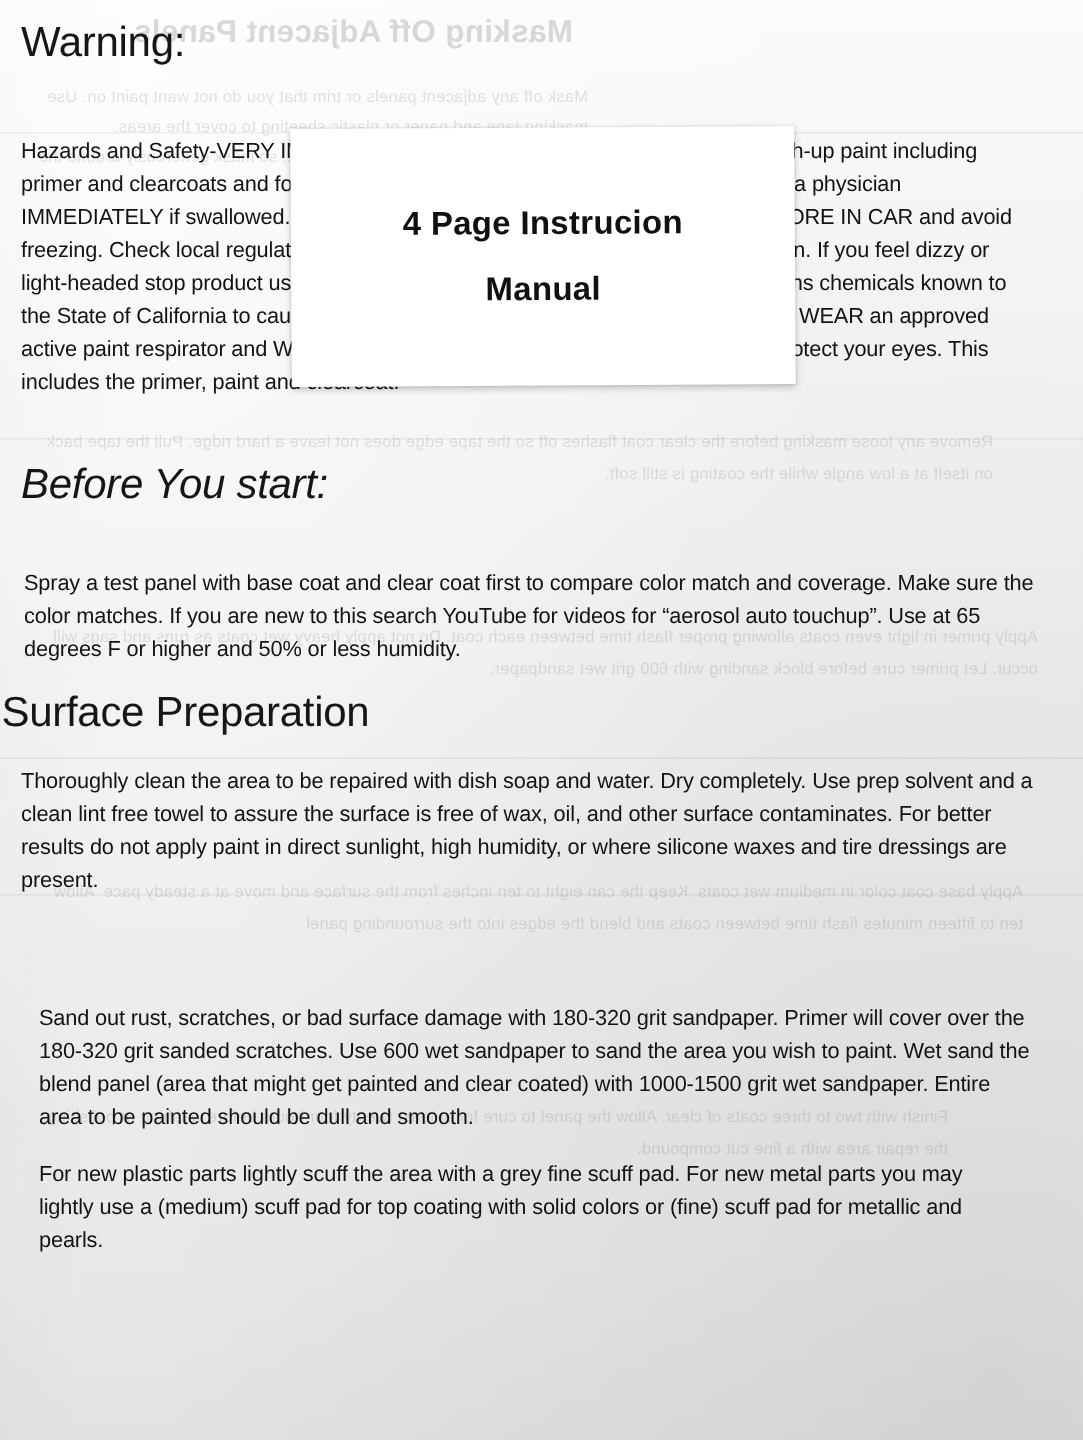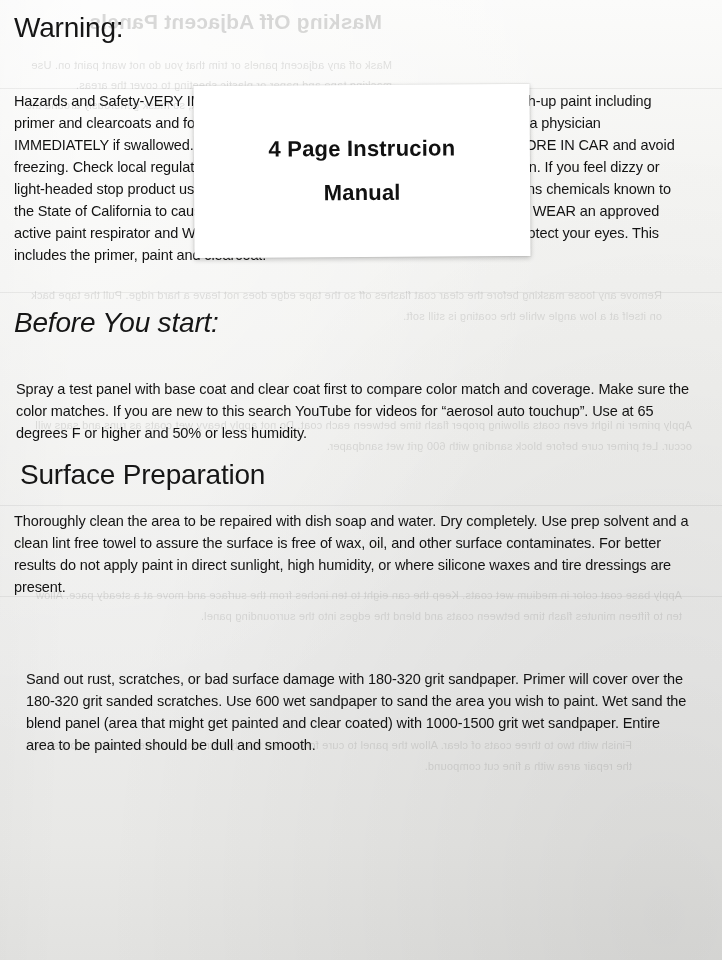--- a/index.html
+++ b/index.html
@@ -141,26 +141,27 @@
 <div class="content">
 
   <h1 class="section" style="left:14px; top:12px; width:400px;">Warning:</h1>
 
   <p class="body" style="left:14px; top:90px; width:680px;">Hazards and Safety-VERY IMPORTANT. Read all labels and warnings on all touch-up paint including primer and clearcoats and follow all directions. Keep out of reach of children. Call a physician IMMEDIATELY if swallowed. Do not store above 120F or below 20F. DO NOT STORE IN CAR and avoid freezing. Check local regulations for proper disposal. Use with adequate ventilation. If you feel dizzy or light-headed stop product use immediately and call physician. This product contains chemicals known to the State of California to cause birth defects, cancer and other reproductive harm. WEAR an approved active paint respirator and WEAR safety goggles when applying any product to protect your eyes. This includes the primer, paint and clearcoat.</p>
 
   <h1 class="section" style="left:14px; top:307px; width:400px;font-style:italic;">Before You start:</h1>
 
   <p class="body" style="left:16px; top:378px; width:680px;">Spray a test panel with base coat and clear coat first to compare color match and coverage. Make sure the color matches.  If you are new to this search YouTube for videos for “aerosol auto touchup”.  Use at 65 degrees F or higher and 50% or less humidity.</p>
 
-  <h1 class="section" style="left:20px; top:459px; width:420px;">Surface Preparation</h1>
+  <h1 class="section" style="left:1px; top:459px; width:420px;">Surface Preparation</h1>
 
   <p class="body" style="left:14px; top:510px; width:680px;">Thoroughly clean the area to be repaired with dish soap and water.  Dry completely. Use prep solvent and a clean lint free towel to assure the surface is free of wax, oil, and other surface contaminates. For better results do not apply paint in direct sunlight, high humidity, or where silicone waxes and tire dressings are present.</p>
 
 
   <p class="body" style="left:26px; top:668px; width:664px;">Sand out rust, scratches, or bad surface damage with 180-320 grit sandpaper. Primer will cover over the 180-320 grit sanded scratches. Use 600 wet sandpaper to sand the area you wish to paint. Wet sand the blend panel (area that might get painted and clear coated) with 1000-1500 grit wet sandpaper. Entire area to be painted should be dull and smooth.</p>
 
+  <p class="body" style="left:26px; top:772px; width:654px;">For new plastic parts lightly scuff the area with a grey fine scuff pad. For new metal parts you may lightly use a (medium) scuff pad for top coating with solid colors or (fine) scuff pad for metallic and pearls.</p>
 
   <div class="overlay-card">
     <div class="line">4 Page Instrucion</div>
     <div class="line">Manual</div>
   </div>
 
 </div>
 
 </body></html>

